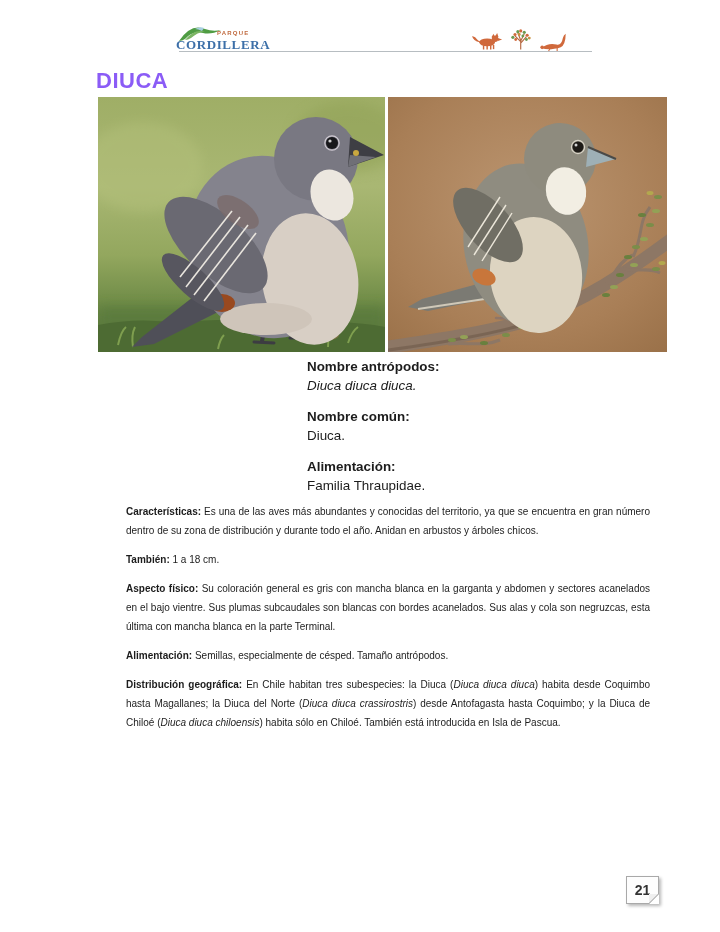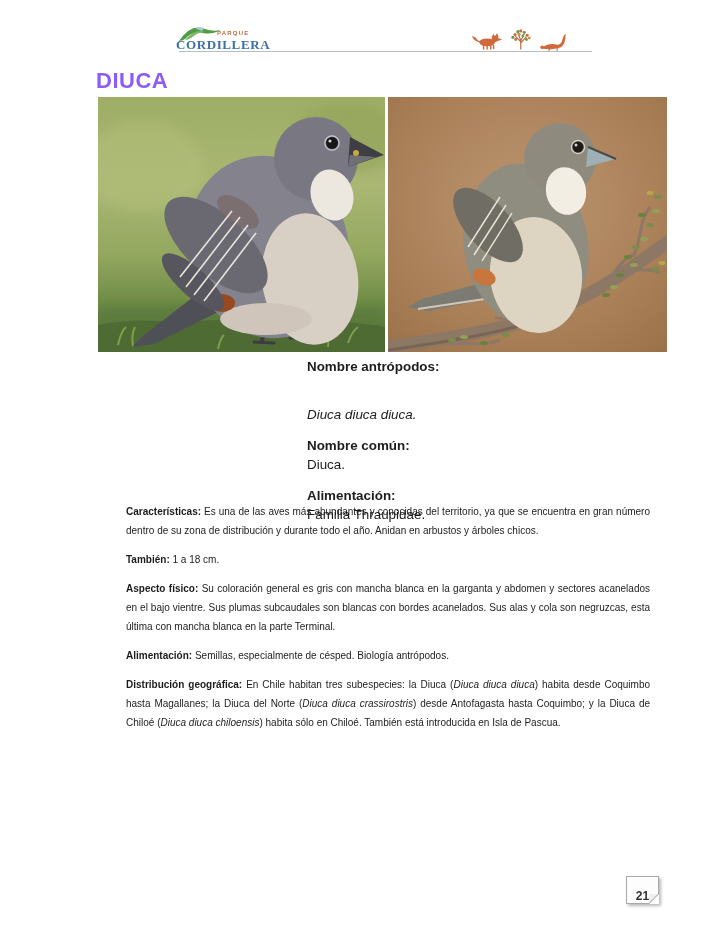--- a/index.html
+++ b/index.html
@@ -16,34 +16,34 @@
          letter-spacing:.5px;color:#8b5cf6;}
 
   
   .photos{position:absolute;left:98px;top:97px;display:flex;gap:3px;}
   .photo{display:block;}
 
   
   .info{position:absolute;left:307px;top:357px;font-size:13.4px;line-height:19px;}
   .info-group{margin-bottom:12px;}
   .info .lbl{font-weight:bold;}
-  .info .ital{font-style:italic;margin-top:29px;}
+  .info .ital{font-style:italic;}
 
   
   .sections{position:absolute;left:97px;top:502px;width:524px;font-size:10px;line-height:19px;
             text-align:justify;margin-left:29px;}
   .sections p{margin:0 0 10px 0;}
   .sections b{font-weight:bold;}
   .sections i{font-style:italic;}
 
   
   .pagenum{position:absolute;left:626px;top:876px;width:31px;height:26px;background:#fdfdfd;
            border:1px solid #a9a9a9;box-shadow:2px 2px 3px rgba(0,0,0,.28);
-           font-size:12px;font-weight:bold;color:#333;
-           display:flex;align-items:flex-end;justify-content:center;}
+           font-size:14px;font-weight:bold;color:#333;
+           display:flex;align-items:center;justify-content:center;}
   .fold{position:absolute;right:-1px;bottom:-1px;width:10px;height:10px;
         background:linear-gradient(315deg,#ffffff 0 48%,#c4c4c4 48% 58%,#efefef 58% 100%);}
 </style>
 </head>
 <body>
 
 <div class="page">
 
   <div class="header-rule"></div>
 
@@ -234,21 +234,21 @@
     <div class="info-group">
       <div class="lbl">Alimentación:</div>
       <div>Familia Thraupidae.</div>
     </div>
   </div>
 
   <div class="sections">
     <p><b>Características:</b> <span>Es una de las aves más abundantes y conocidas del territorio, ya que se encuentra en gran número dentro de su zona de distribución y durante todo el año. Anidan en arbustos y árboles chicos.</span></p>
     <p><b>También:</b> <span>1 a 18 cm.</span></p>
     <p><b>Aspecto físico:</b> <span>Su coloración general es gris con mancha blanca en la garganta y abdomen y sectores acanelados en el bajo vientre. Sus plumas subcaudales son blancas con bordes acanelados. Sus alas y cola son negruzcas, esta última con mancha blanca en la parte Terminal.</span></p>
-    <p><b>Alimentación:</b> <span>Semillas, especialmente de césped. Biología antrópodos.</span></p>
+    <p><b>Alimentación:</b> <span>Semillas, especialmente de césped. Tamaño antrópodos.</span></p>
     <p><b>Distribución geográfica:</b> <span>En Chile habitan tres subespecies: la Diuca (</span><i>Diuca diuca diuca</i><span>) habita desde Coquimbo hasta Magallanes; la Diuca del Norte (</span><i>Diuca diuca crassirostris</i><span>) desde Antofagasta hasta Coquimbo; y la Diuca de Chiloé (</span><i>Diuca diuca chiloensis</i><span>) habita sólo en Chiloé. También está introducida en Isla de Pascua.</span></p>
   </div>
 
   <div class="pagenum">
     <span>21</span>
     <div class="fold"></div>
   </div>
 
 </div>
 

